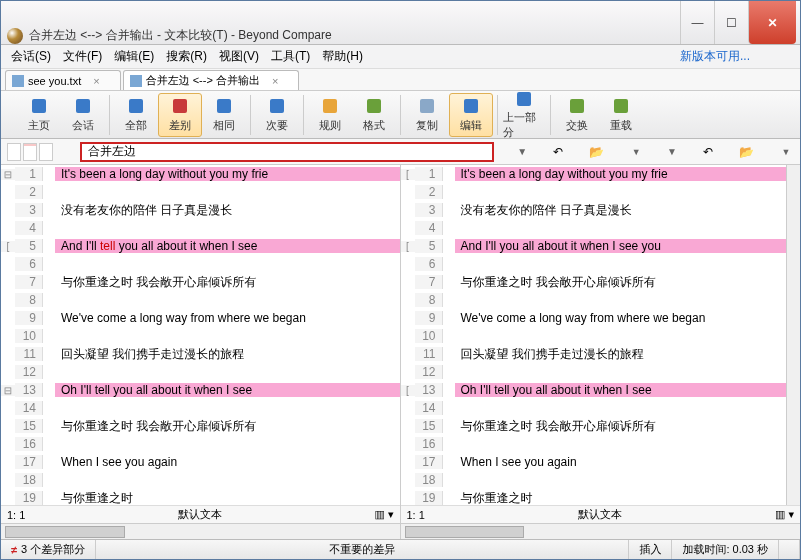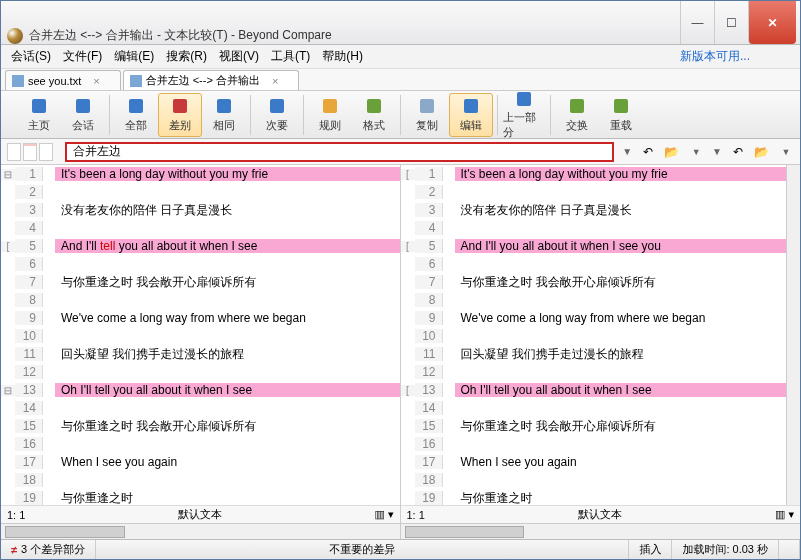--- a/index.html
+++ b/index.html
@@ -16,21 +16,21 @@
 .menubar .version{margin-left:auto;color:#1a66cc;margin-right:40px}
 .tabs{height:22px;background:#f7f7f7;display:flex;align-items:flex-end;font-size:11px;border-bottom:1px solid #ccc;padding-left:4px}
 .tab{height:20px;border:1px solid #bbb;border-bottom:none;background:#fafafa;padding:2px 20px 2px 6px;margin-right:2px;display:flex;align-items:center;border-radius:3px 3px 0 0}
 .tab .ticon{width:12px;height:12px;background:#7aa7d4;margin-right:4px;display:inline-block}
 .tab .close{margin-left:12px;color:#888}
 .toolbar{height:48px;background:linear-gradient(#fafafa,#e9e9ea);border-bottom:1px solid #bbb;display:flex;align-items:center;padding:2px 16px}
 .tbtn{width:44px;height:44px;display:flex;flex-direction:column;align-items:center;justify-content:center;font-size:11px;color:#333;border:1px solid transparent;border-radius:3px}
 .tbtn.active{background:linear-gradient(#fff3d8,#ffe0a3);border:1px solid #e0b054}
 .tbtn .ticon{width:20px;height:20px;margin-bottom:2px;display:flex;align-items:center;justify-content:center}
 .tsep{width:1px;height:40px;background:#ccc;margin:0 4px}
-.filebar{height:26px;display:flex;align-items:center;padding:2px 6px;gap:8px;background:#f7f7f7;border-bottom:1px solid #ccc}
+.filebar{height:26px;display:flex;align-items:center;padding:2px 6px;gap:23px;background:#f7f7f7;border-bottom:1px solid #ccc}
 .leftgutter{width:50px;display:flex;gap:2px}
 .gslot{width:14px;height:18px;background:#fff;border:1px solid #ccc}
 .fileinput{flex:1;height:20px;border:2px solid #c22;background:#fff;font-size:12px;padding:2px 6px;display:flex;align-items:center}
 .fbicon{width:16px;height:16px;display:flex;align-items:center;justify-content:center;font-size:12px}
 .panes{flex:1;display:flex;overflow:hidden}
 .pane{width:50%;display:flex;flex-direction:column;border-right:1px solid #ccc;overflow:hidden}
 .codearea{flex:1;overflow:auto;font-family:Consolas,"Courier New",monospace;font-size:12px;position:relative;background:#fff}
 .line{display:flex;height:18px;align-items:center;white-space:nowrap}
 .lnfold{width:14px;text-align:center;color:#888;background:#f4f4f4;font-size:10px}
 .lnnum{width:28px;text-align:right;padding-right:6px;color:#888;background:#f4f4f4;border-right:1px solid #ddd}

